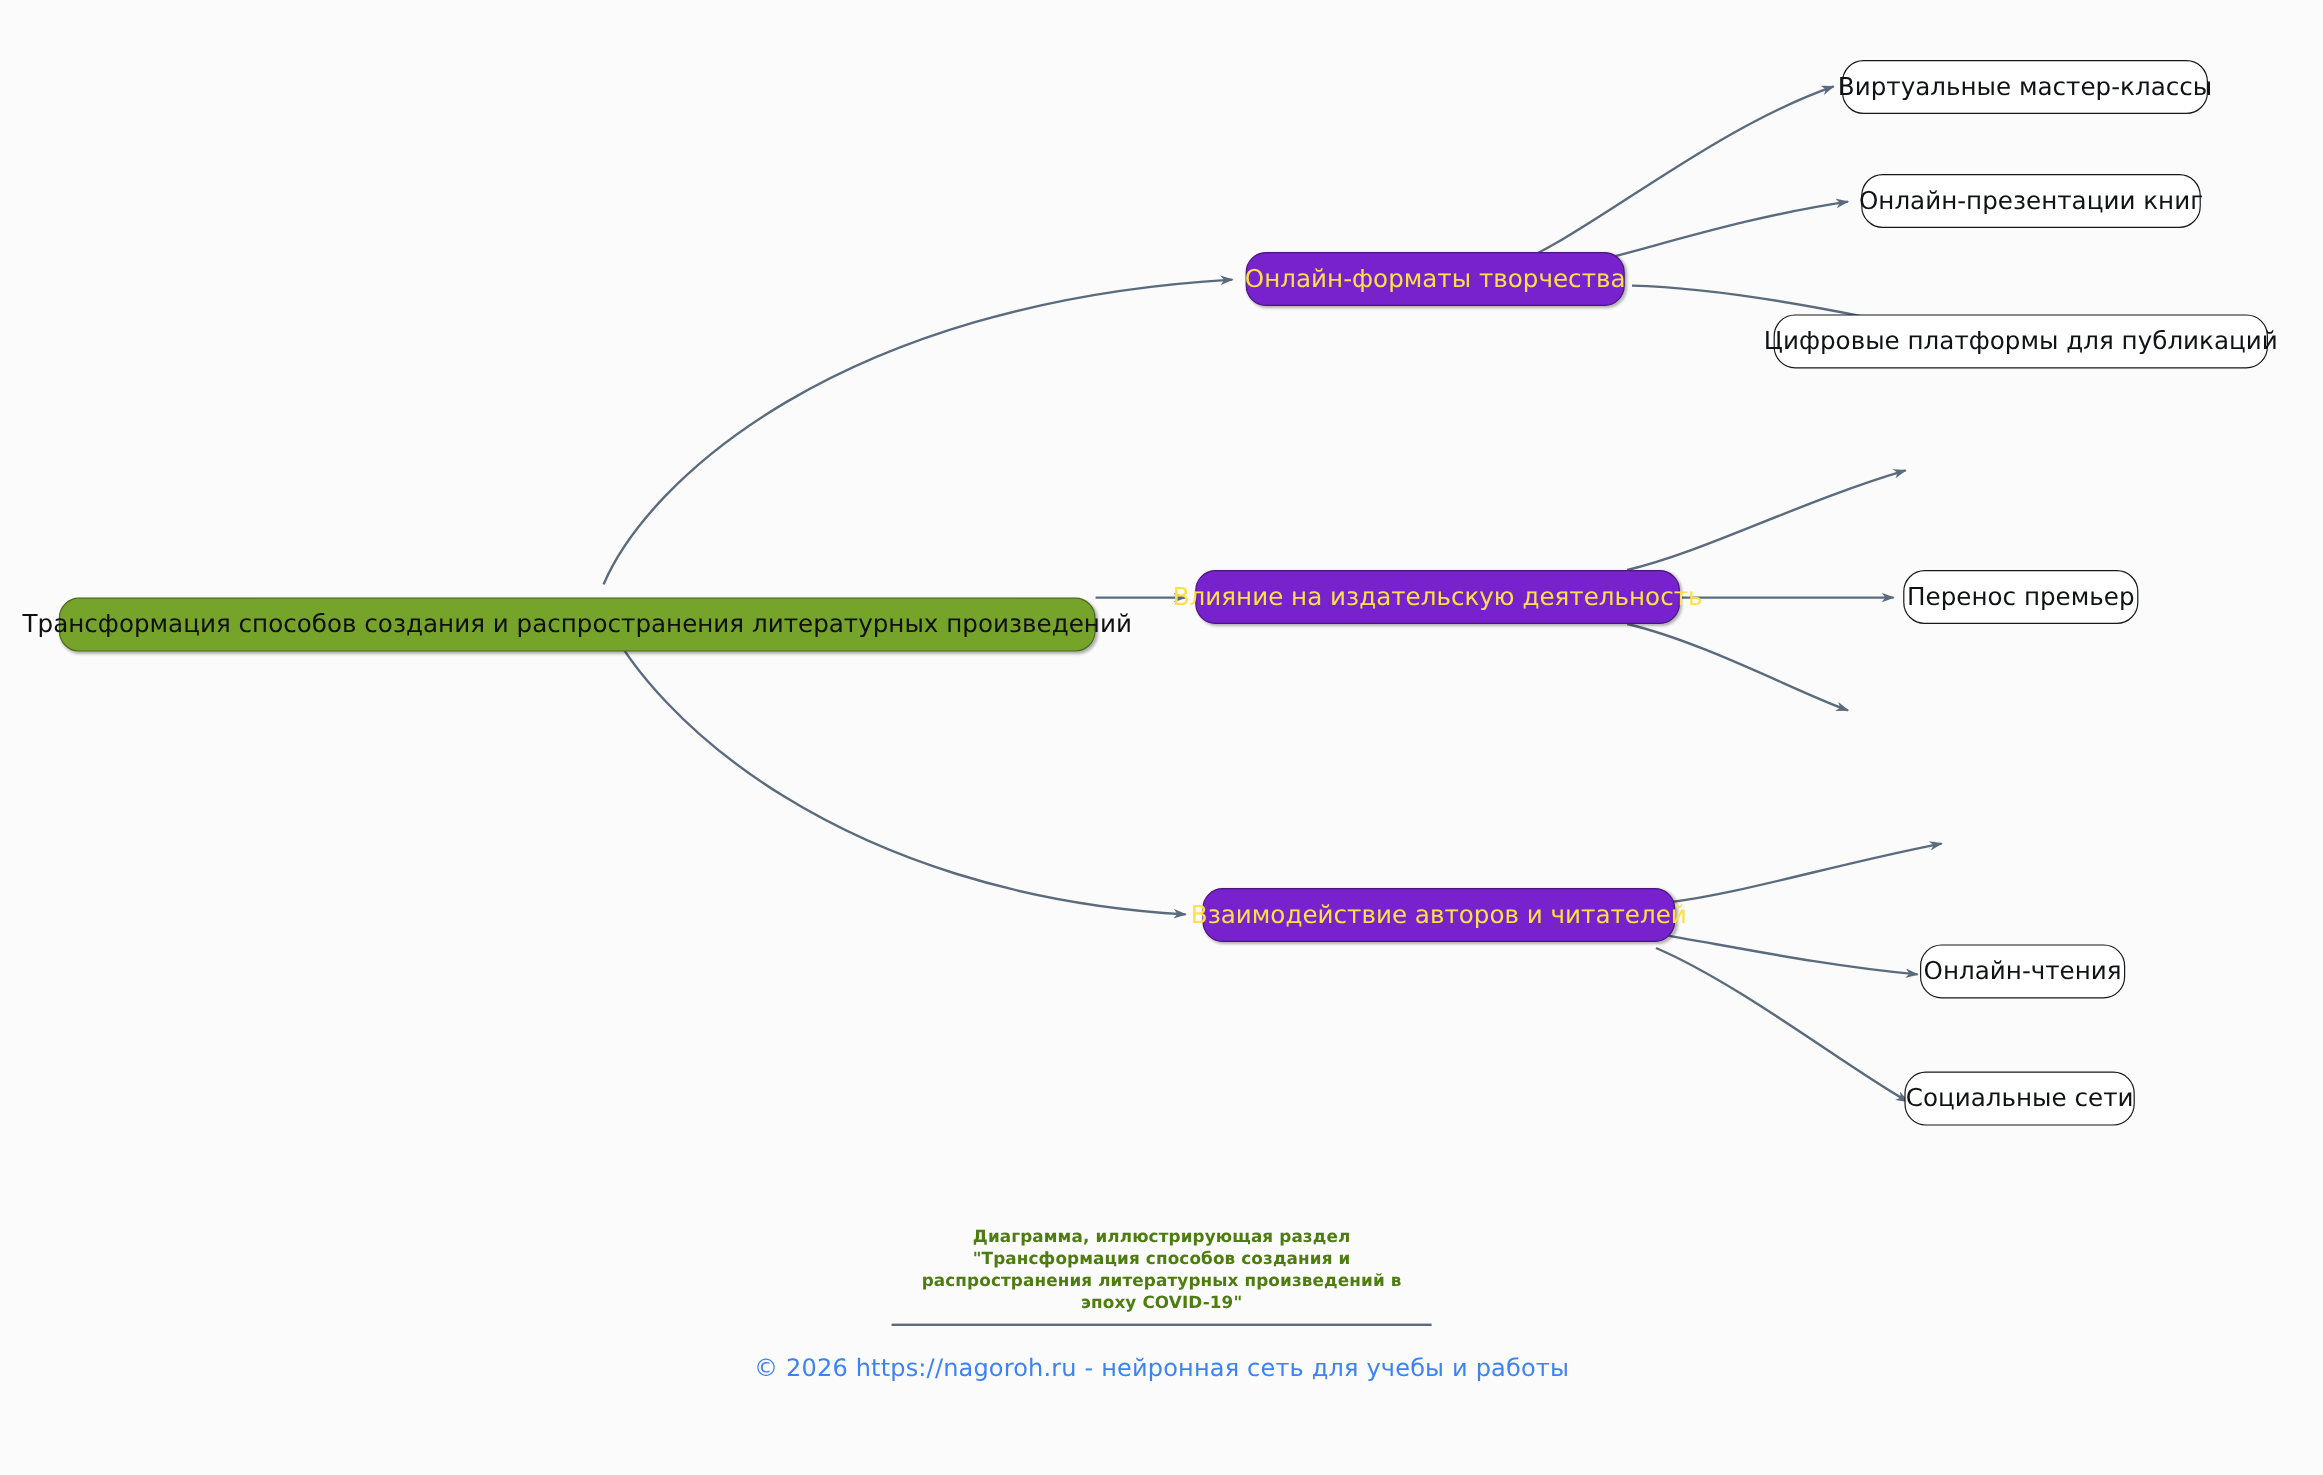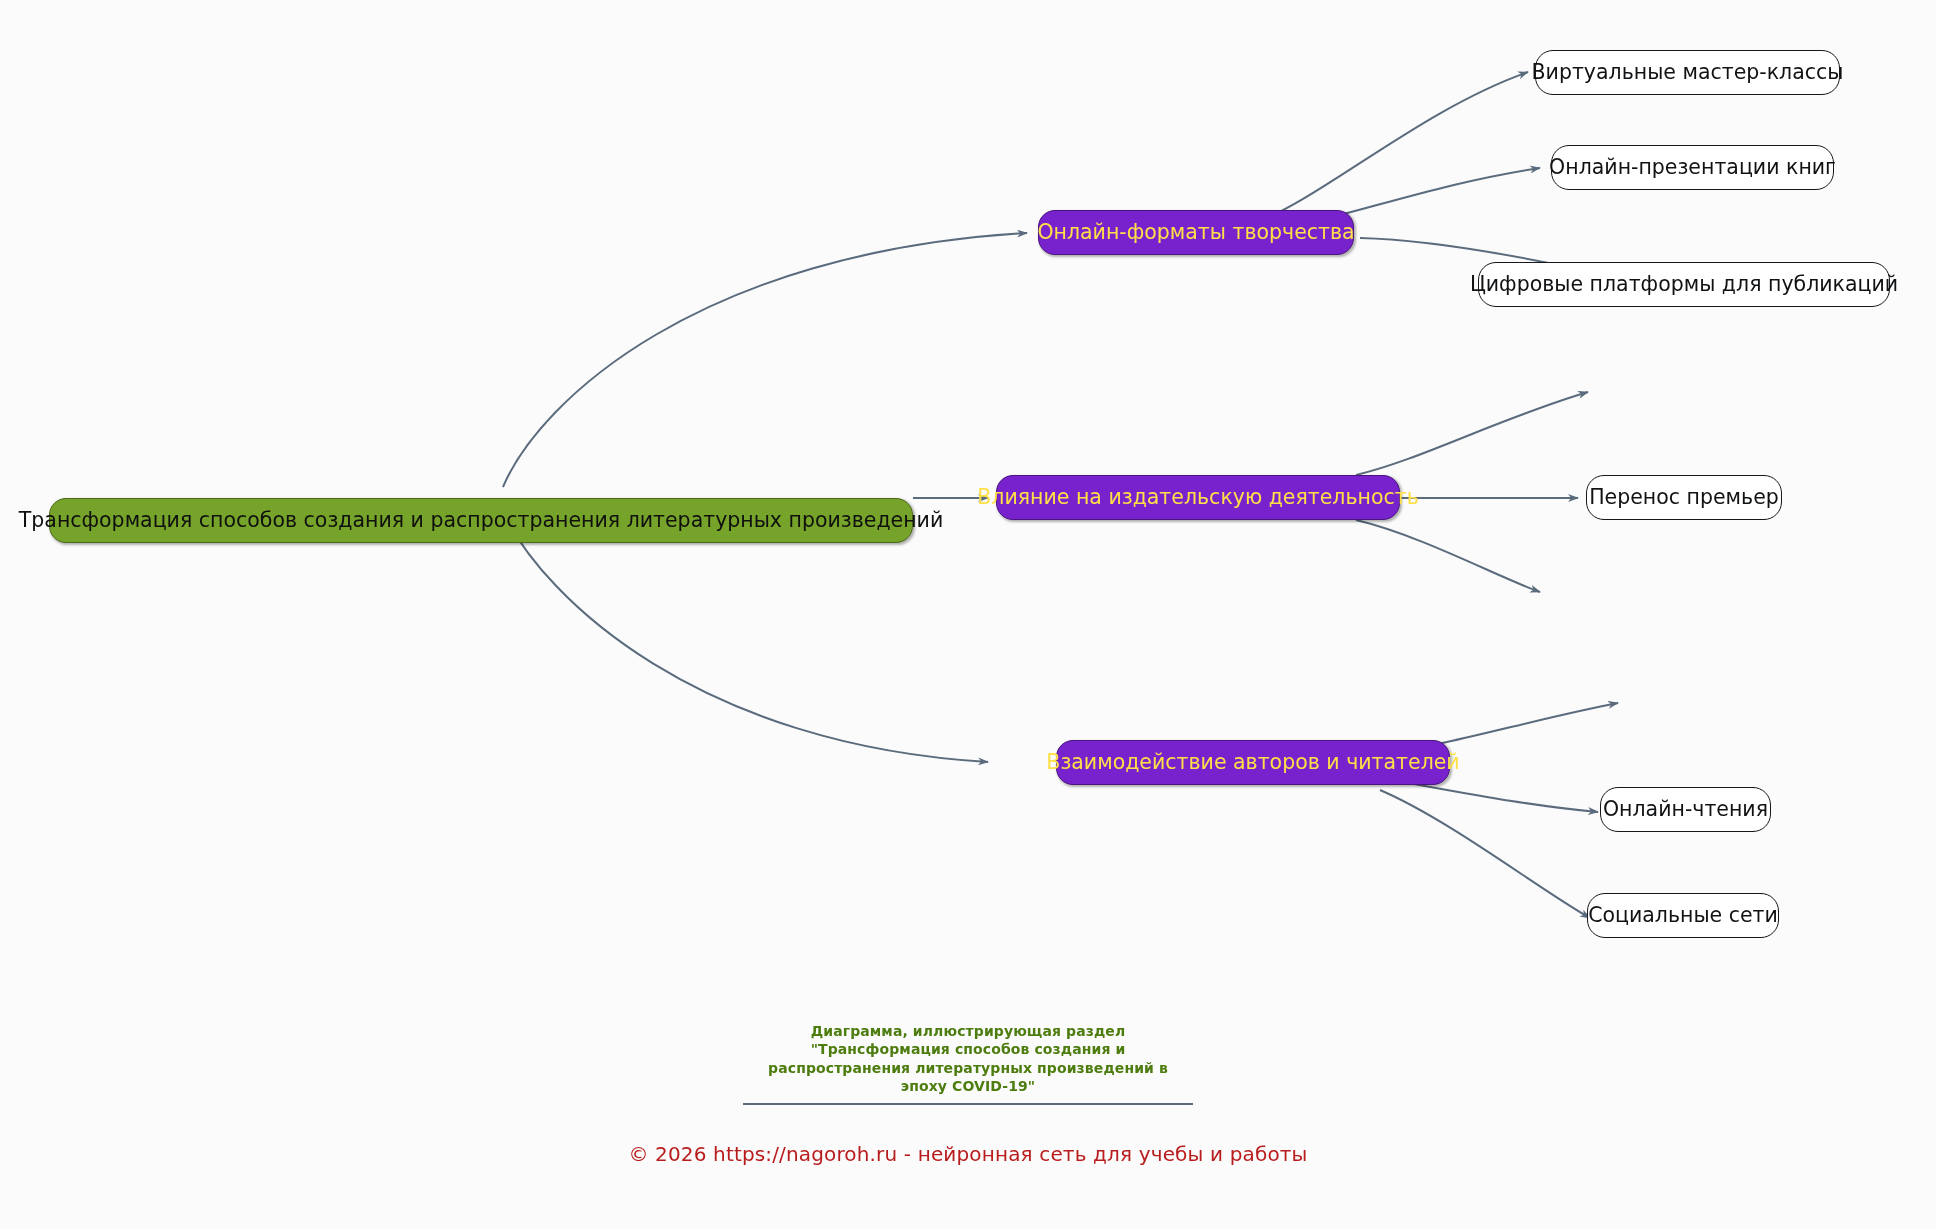--- a/index.html
+++ b/index.html
@@ -89,23 +89,23 @@
     line-height: 1.32;
     letter-spacing: 0.1px;
   }
   .caption-rule {
     margin: 7px auto 0 auto;
     width: 450px;
     height: 0;
     border-bottom: 2.2px solid #5d6a7c;
   }
   .caption-footer {
-    margin-top: 37px;
+    margin-top: 23px;
     font-size: 20px;
-    color: #b91c1c;
+    color: #3b82f6;
     letter-spacing: 0.15px;
   }
 </style>
 </head>
 <body>
 
 <div id="canvas">
 
   <svg id="edges" viewBox="0 0 1936 1229" width="1936" height="1229" xmlns="http://www.w3.org/2000/svg">
     <defs>
@@ -134,21 +134,21 @@
       <path d="M 1380 790 C 1450 820 1540 890 1590 918"></path>
     </g>
   </svg>
 
   <div class="node node-root" style="left:49px; top:498px; width:864px; height:45px;">Трансформация способов создания и распространения литературных произведений</div>
 
   <div class="node node-branch" style="left:1038px; top:210px; width:316px; height:45px;">Онлайн-форматы творчества</div>
 
   <div class="node node-branch" style="left:996px; top:475px; width:404px; height:45px;">Влияние на издательскую деятельность</div>
 
-  <div class="node node-branch" style="left:1056px; top:740px; width:394px; height:45px;">Взаимодействие авторов и читателей</div>
+  <div class="node node-branch" style="left:1002px; top:740px; width:394px; height:45px;">Взаимодействие авторов и читателей</div>
 
   <div class="node node-leaf" style="left:1535px; top:50px; width:305px; height:45px;">Виртуальные мастер-классы</div>
 
   <div class="node node-leaf" style="left:1551px; top:145px; width:283px; height:45px;">Онлайн-презентации книг</div>
 
   <div class="node node-leaf" style="left:1478px; top:262px; width:412px; height:45px;">Цифровые платформы для публикаций</div>
 
 
   <div class="node node-leaf" style="left:1586px; top:475px; width:196px; height:45px;">Перенос премьер</div>
 

